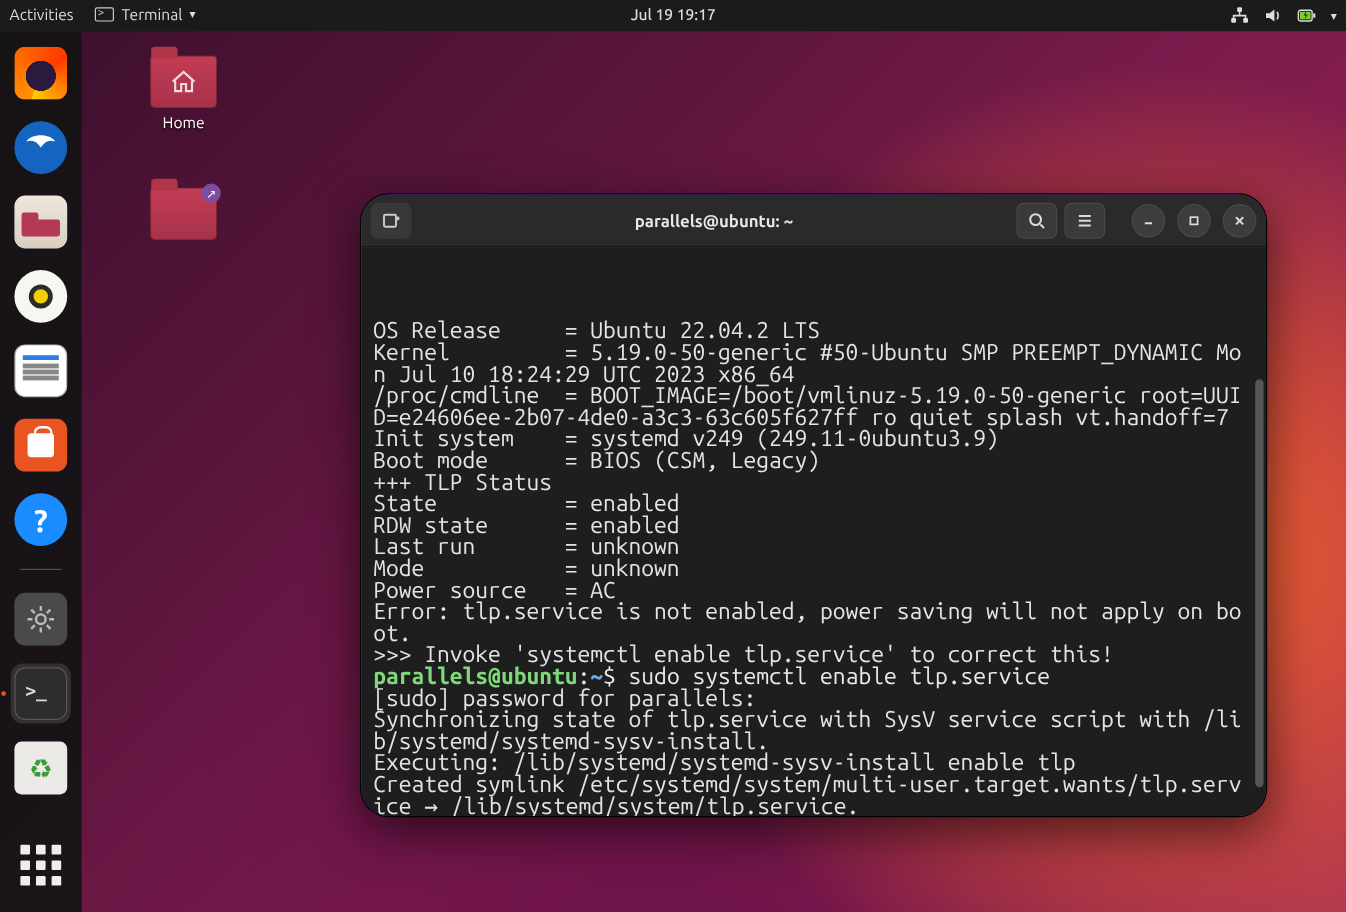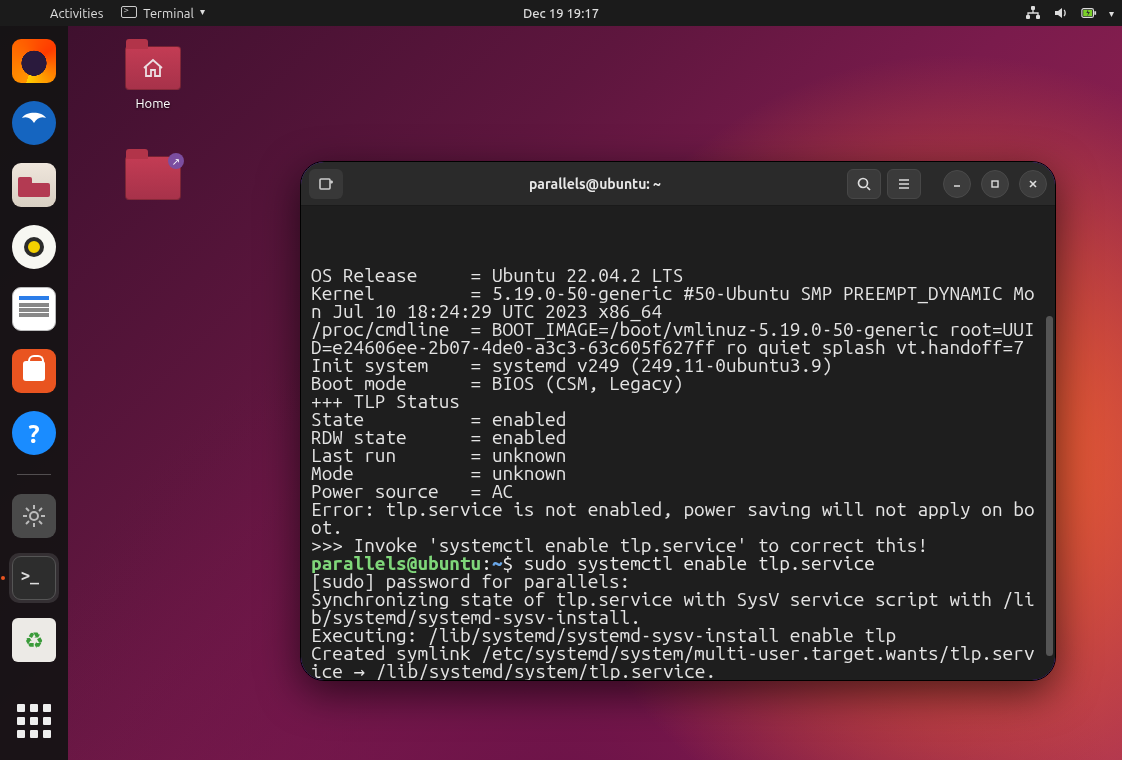--- a/index.html
+++ b/index.html
@@ -13,21 +13,21 @@
     position: relative;
   }
 
   
   .topbar {
     position: absolute; top: 0; left: 0; right: 0; height: 26px;
     background: #1b1b1b; display: flex; align-items: center;
     font-size: 13px; color: #ddd; padding: 0 8px;
     z-index: 10;
   }
-  .topbar .left { display: flex; align-items: center; gap: 18px; margin-left: 42px; }
+  .topbar .left { display: flex; align-items: center; gap: 18px; }
   .topbar .center { position: absolute; left: 50%; transform: translateX(-50%); font-weight: 500;}
   .topbar .right { margin-left: auto; display: flex; align-items: center; gap: 12px; }
   .topbar .appind { display: flex; align-items: flex-start; gap: 6px; }
   .appind .termglyph { display:inline-block; width:16px; height:12px; border:1.3px solid #ccc; border-radius:2px; position:relative;}
   .appind .termglyph::after { content:">"; position:absolute; left:1px; top:-3px; font-size:10px; color:#ccc;}
   .tri { font-size:10px; }
 
   .tray-icon { width:16px; height:16px; display:inline-flex; align-items:center; justify-content:center; }
 
   
@@ -132,21 +132,21 @@
 
 <div class="topbar">
   <div class="left">
     <span>Activities</span>
     <span class="appind">
       <span class="termglyph"></span>
       <span>Terminal</span>
       <span class="tri">▾</span>
     </span>
   </div>
-  <div class="center">Dec 19  19:17</div>
+  <div class="center">Jul 19  19:17</div>
   <div class="right">
     <span class="tray-icon">
       <svg width="16" height="16" viewBox="0 0 16 16">
           <g fill="#ddd">
             <rect x="6" y="1" width="4" height="4" rx="1"></rect>
             <rect x="1" y="10" width="4" height="4" rx="1"></rect>
             <rect x="11" y="10" width="4" height="4" rx="1"></rect>
             <path d="M8 5v3M3 10V8h10v2" stroke="#ddd" stroke-width="1.3" fill="none"></path>
           </g>
         </svg>

